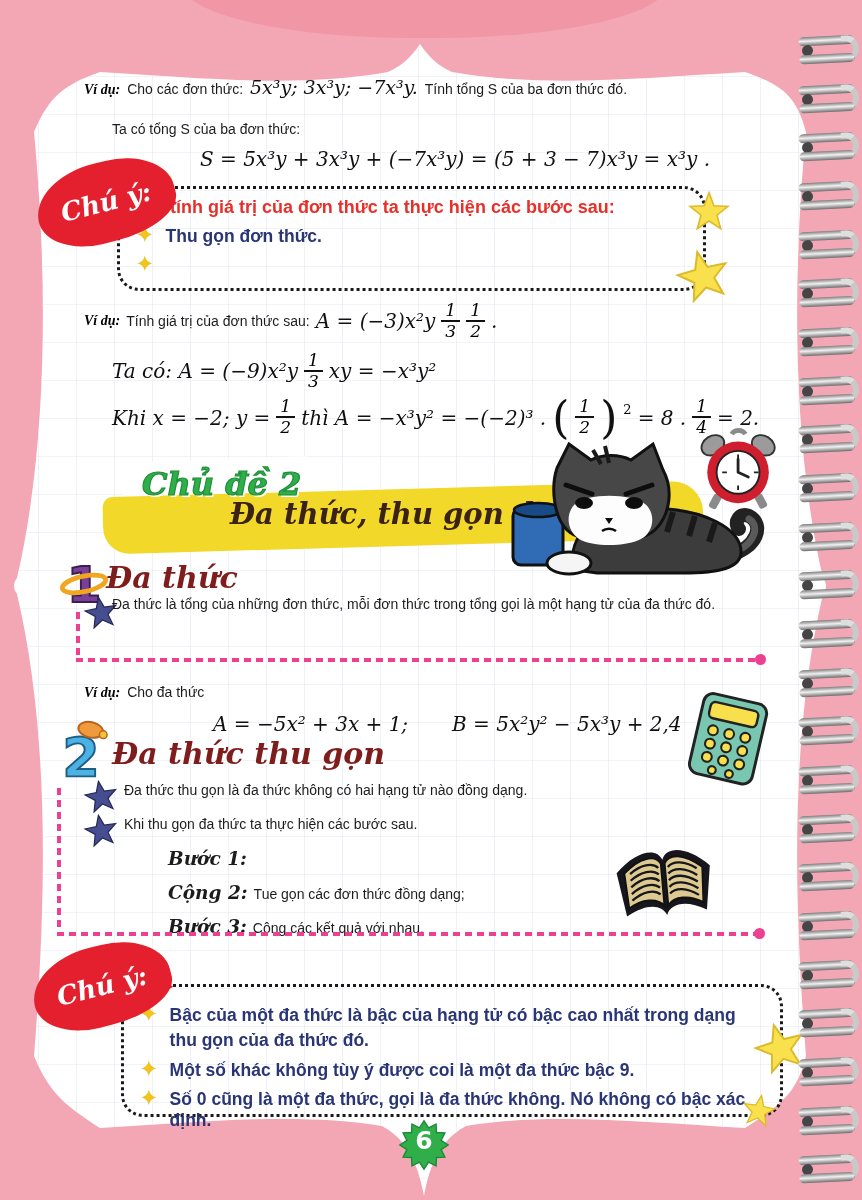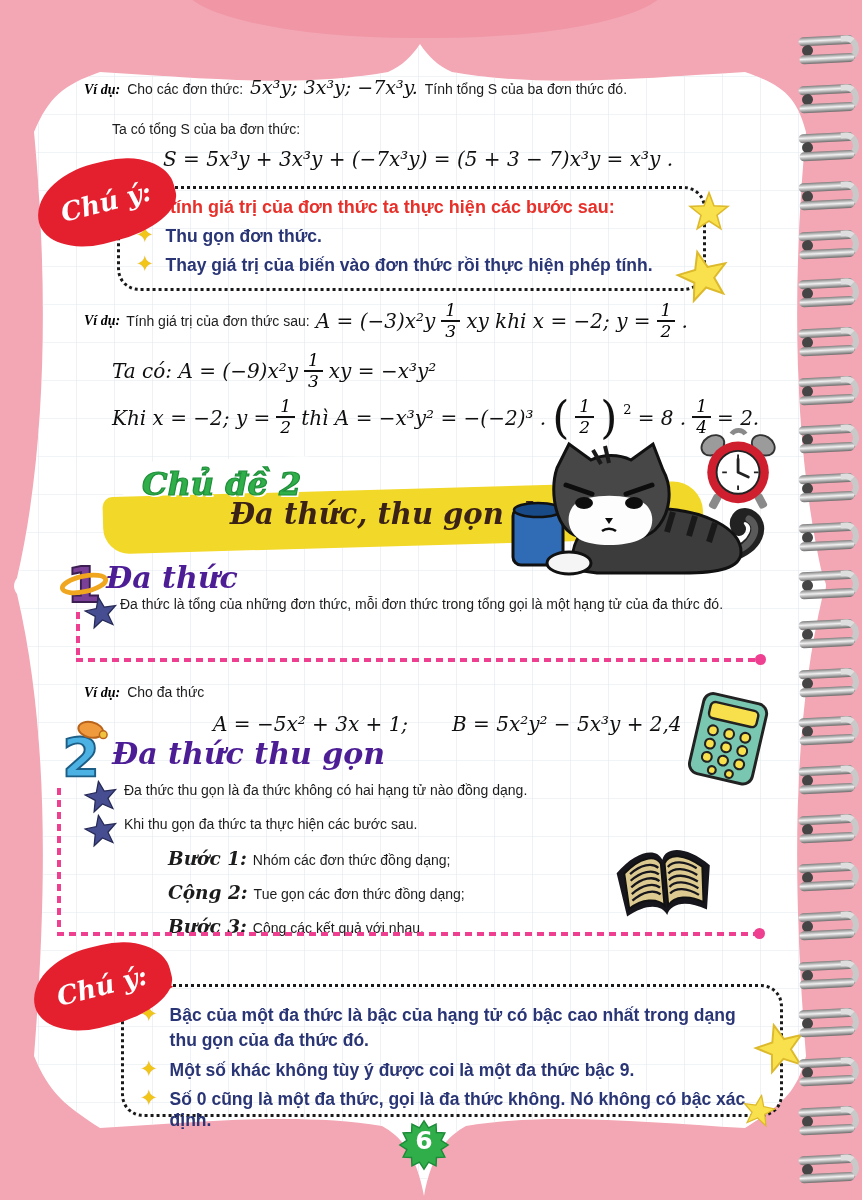--- a/index.html
+++ b/index.html
@@ -26,21 +26,21 @@
 
   
   .row{display:flex;align-items:baseline;gap:7px;white-space:nowrap;z-index:2}
   .mrow{display:flex;align-items:center;gap:6px;white-space:nowrap;z-index:2}
   .lbl{font-family:Liberation Serif, serif;font-style:italic;font-weight:700;color:#000000;font-size:14px}
   .body-text{font-size:14px;color:#1c1c1c;font-weight:500}
   .math{font-family:"DejaVu Serif",serif;font-style:italic;font-size:20px;color:#101010}
   .navy{color:#2a3575;font-weight:600;font-size:17.5px}
   .red-head{color:#e8302a;font-weight:700;font-size:18px}
   .sec-head{font-family:"DejaVu Serif",serif;font-style:italic;font-weight:700;
-            font-size:30px;color:#4c1d95;z-index:2}
+            font-size:30px;color:#7f1d1d;z-index:2}
   .frac{display:inline-flex;flex-direction:column;align-items:center;
         font-family:"DejaVu Serif",serif;font-style:italic;font-size:17px;line-height:1.05}
   .frac .den{border-top:2px solid #111;padding:1px 4px 0}
   .frac .num{padding:0 4px}
   .bigp{font-family:"DejaVu Serif",serif;font-size:44px;line-height:.9;color:#111}
   .psup{align-self:flex-start;font-size:13px;font-family:"DejaVu Serif",serif;margin-top:4px}
 
   
   .chuy{position:absolute;width:140px;height:80px;background:#e5202e;z-index:4;
         border-radius:52% 48% 55% 45% / 60% 55% 45% 50%;
@@ -110,52 +110,50 @@
 </svg>
 <div class="top-blob"></div>
 
 <div class="abs row" style="left:84px;top:76px">
   <span class="lbl">Ví dụ:</span>
   <span class="body-text">Cho các đơn thức:</span>
   <span class="math" style="font-size:19px">5x³y;  3x³y;  −7x³y.</span>
   <span class="body-text">Tính tổng S của ba đơn thức đó.</span>
 </div>
 <div class="abs body-text" style="left:112px;top:121px;z-index:2">Ta có tổng S của ba đơn thức:</div>
-<div class="abs math" style="left:138px;top:147px;width:560px;text-align:center;z-index:2">S = 5x³y + 3x³y + (−7x³y) = (5 + 3 − 7)x³y = x³y .</div>
+<div class="abs math" style="left:150px;top:147px;width:560px;text-align:right;z-index:2">S = 5x³y + 3x³y + (−7x³y) = (5 + 3 − 7)x³y = x³y .</div>
 
 <div class="chuy" style="left:36px;top:162px">
   <span>Chú ý:</span>
 </div>
 <div class="notebox" style="left:117px;top:186px;width:589px;height:105px">
   <div class="red-head">Khi tính giá trị của đơn thức ta thực hiện các bước sau:</div>
   <div class="note-item">
     <span class="diamond">✦</span>
     <span class="navy">Thu gọn đơn thức.</span>
   </div>
   <div class="note-item">
     <span class="diamond">✦</span>
-    <span class="navy">Thay giá trị của biến vào đơn thức rồi thực hiện phép tính.</span>
   </div>
 </div>
 <svg class="abs" style="left:688px;top:190px;z-index:4" width="42" height="42" viewBox="0 0 40 37">
   <path class="star5" d="M20,1 L24.7,13.5 38.1,14.1 27.6,22.5 31.2,35.4 20,28 8.8,35.4 12.4,22.5 1.9,14.1 15.3,13.5 Z"></path>
 </svg>
 <svg class="abs" style="left:676px;top:248px;z-index:4;transform:rotate(-14deg)" width="54" height="54" viewBox="0 0 40 37">
   <path class="star5" d="M20,1 L24.7,13.5 38.1,14.1 27.6,22.5 31.2,35.4 20,28 8.8,35.4 12.4,22.5 1.9,14.1 15.3,13.5 Z"></path>
 </svg>
 
 <div class="abs mrow" style="left:84px;top:302px">
   <span class="lbl">Ví dụ:</span>
   <span class="body-text">Tính giá trị của đơn thức sau:</span>
   <span class="math">A = (−3)x²y</span>
   <span class="frac">
       <span class="num">1</span>
       <span class="den">3</span>
     </span>
-  <span class="math">xy  khi x = −2;  y =</span>
   <span class="frac">
       <span class="num">1</span>
       <span class="den">2</span>
     </span>
   <span class="math">.</span>
 </div>
 <div class="abs mrow" style="left:112px;top:352px">
   <span class="math">Ta có:  A = (−9)x²y</span>
   <span class="frac">
       <span class="num">1</span>
@@ -220,21 +218,21 @@
 </svg>
 
 <svg class="abs" style="left:60px;top:554px;z-index:2" width="48" height="58" viewBox="0 0 50 60">
   <text x="25" y="50" font-size="52" font-weight="bold" fill="#7a4097" stroke="#3c1e52" stroke-width="2" text-anchor="middle" font-family="DejaVu Sans">1</text>
   <ellipse cx="25" cy="31" rx="23" ry="8" fill="none" stroke="#f0a71f" stroke-width="5" transform="rotate(-12 25 31)"></ellipse>
 </svg>
 <div class="abs sec-head" style="left:106px;top:560px">Đa thức</div>
 <svg class="abs" style="left:84px;top:596px;z-index:2;transform:rotate(-10deg)" width="34" height="32" viewBox="0 0 40 37">
   <path class="bstar" d="M20,1 L24.7,13.5 38.1,14.1 27.6,22.5 31.2,35.4 20,28 8.8,35.4 12.4,22.5 1.9,14.1 15.3,13.5 Z"></path>
 </svg>
-<div class="abs body-text" style="left:120px;top:594px;width:640px;line-height:1.55;z-index:2">Đa thức là tổng của những đơn thức, mỗi đơn thức trong tổng gọi là một hạng tử của đa thức đó.</div>
+<div class="abs body-text" style="left:112px;top:594px;width:640px;line-height:1.55;z-index:2">Đa thức là tổng của những đơn thức, mỗi đơn thức trong tổng gọi là một hạng tử của đa thức đó.</div>
 <div class="pdash-v" style="left:76px;top:612px;height:48px"></div>
 <div class="pdash-h" style="left:76px;top:658px;width:682px"></div>
 <div class="pdot" style="left:755px;top:654px"></div>
 
 <div class="abs row" style="left:84px;top:684px">
   <span class="lbl">Ví dụ:</span>
   <span class="body-text">Cho đa thức</span>
 </div>
 <div class="abs math" style="left:213px;top:712px;z-index:2">A = −5x² + 3x + 1;</div>
 <div class="abs math" style="left:452px;top:712px;z-index:2">B = 5x²y² − 5x³y + 2,4</div>
@@ -265,21 +263,20 @@
 <svg class="abs" style="left:84px;top:780px;z-index:2;transform:rotate(-10deg)" width="34" height="32" viewBox="0 0 40 37">
   <path class="bstar" d="M20,1 L24.7,13.5 38.1,14.1 27.6,22.5 31.2,35.4 20,28 8.8,35.4 12.4,22.5 1.9,14.1 15.3,13.5 Z"></path>
 </svg>
 <div class="abs body-text" style="left:124px;top:782px;z-index:2">Đa thức thu gọn là đa thức không có hai hạng tử nào đồng dạng.</div>
 <svg class="abs" style="left:84px;top:814px;z-index:2;transform:rotate(-10deg)" width="34" height="32" viewBox="0 0 40 37">
   <path class="bstar" d="M20,1 L24.7,13.5 38.1,14.1 27.6,22.5 31.2,35.4 20,28 8.8,35.4 12.4,22.5 1.9,14.1 15.3,13.5 Z"></path>
 </svg>
 <div class="abs body-text" style="left:124px;top:816px;z-index:2">Khi thu gọn đa thức ta thực hiện các bước sau.</div>
 <div class="abs step" style="left:168px;top:848px">
   <i>Bước 1:</i>
-  <span class="body-text">Nhóm các đơn thức đồng dạng;</span>
 </div>
 <div class="abs step" style="left:168px;top:882px">
   <i>Cộng 2:</i>
   <span class="body-text">Tue gọn các đơn thức đồng dạng;</span>
 </div>
 <div class="abs step" style="left:168px;top:916px">
   <i>Bước 3:</i>
   <span class="body-text">Cộng các kết quả với nhau.</span>
 </div>
 <div class="pdash-v" style="left:57px;top:788px;height:146px"></div>

